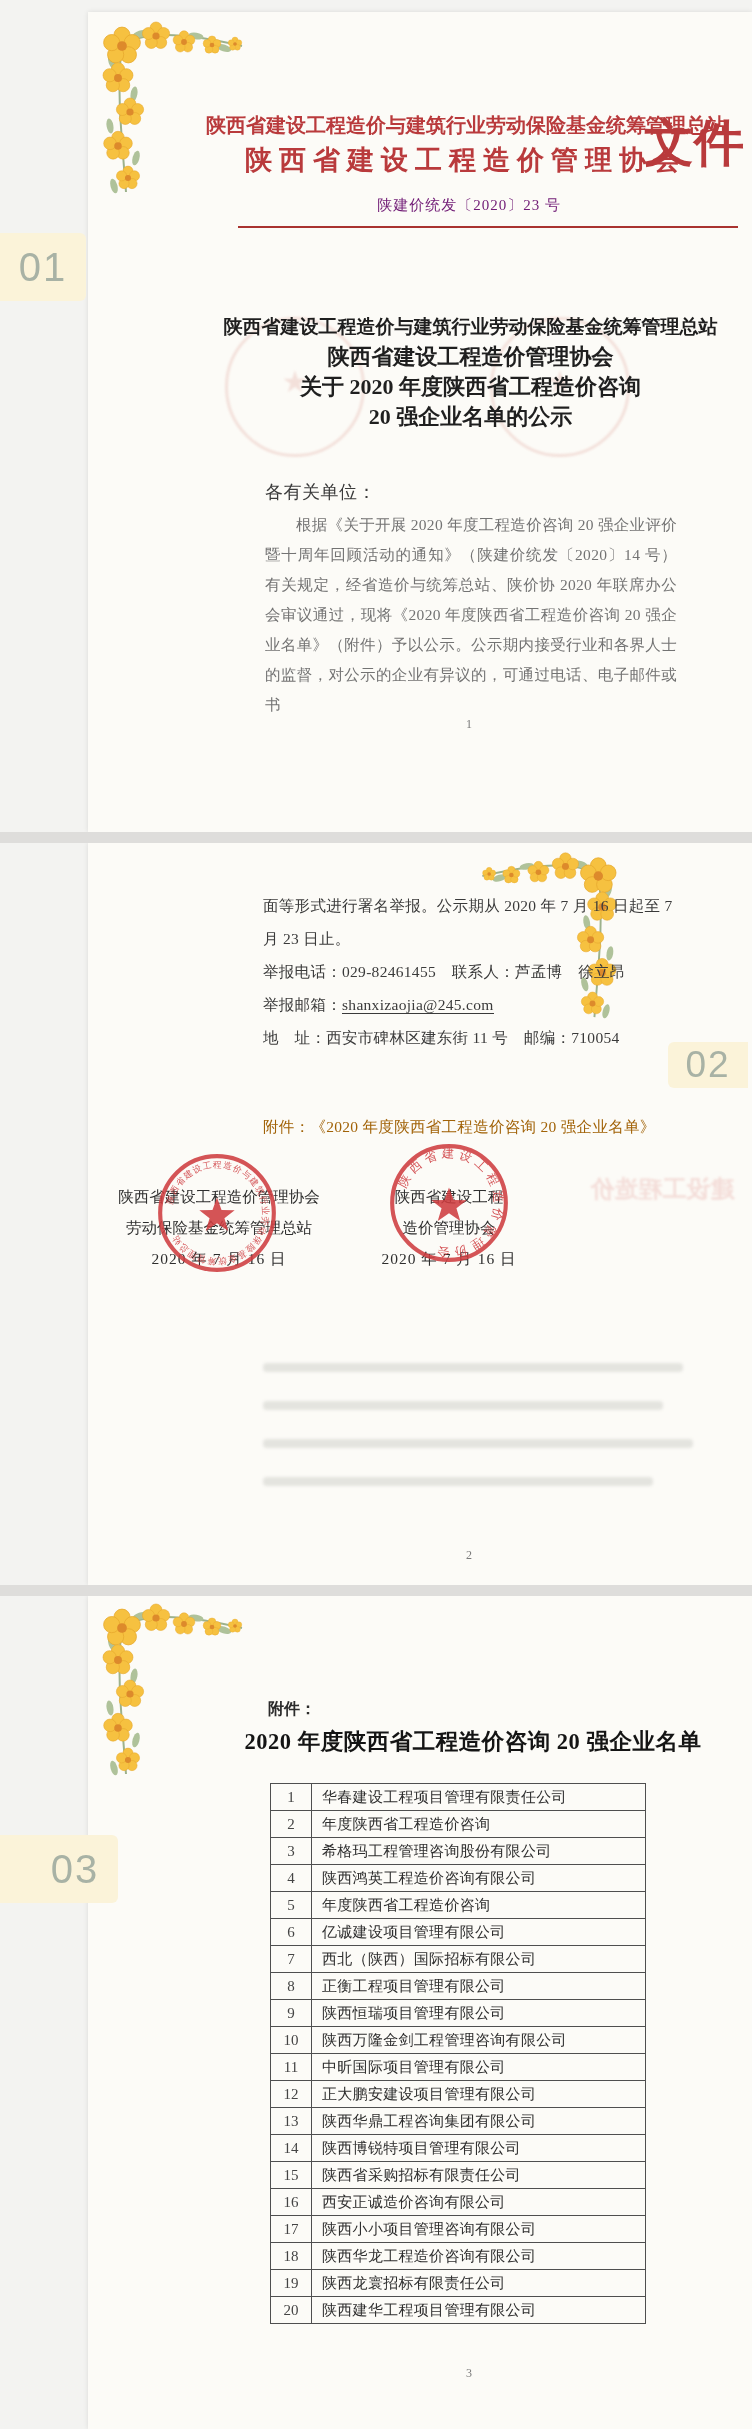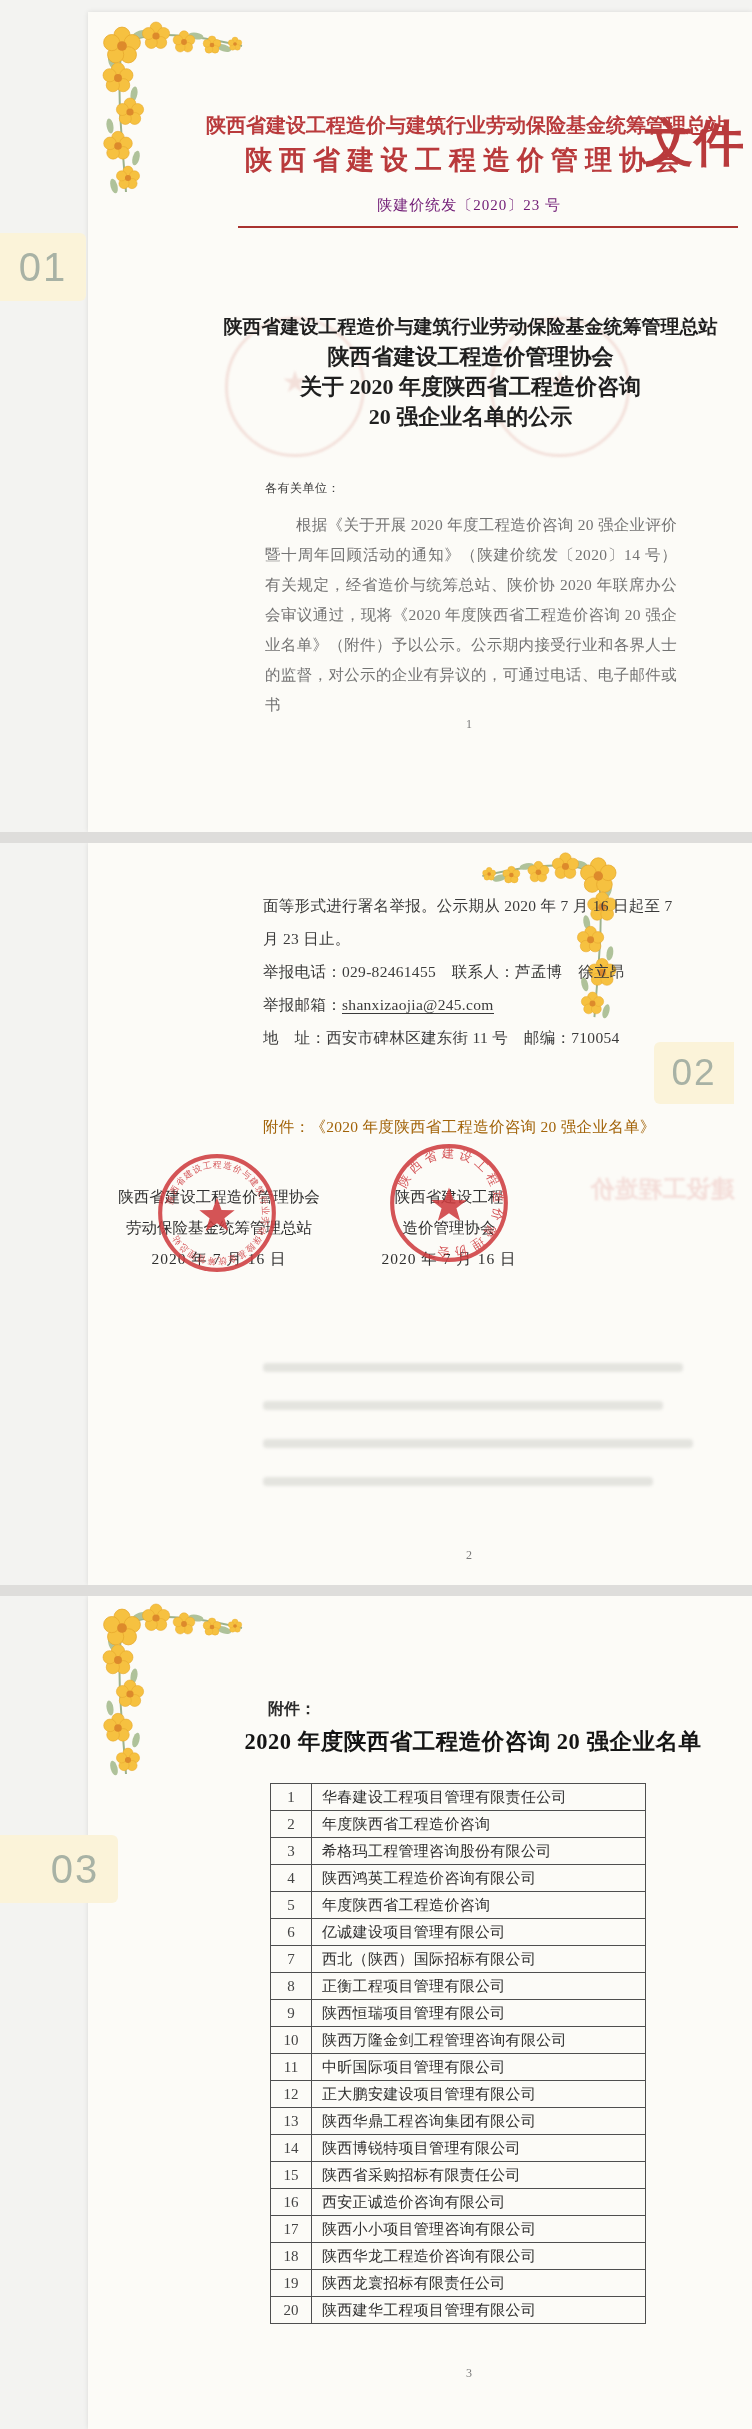--- a/index.html
+++ b/index.html
@@ -24,34 +24,34 @@
   #flower2{left:382px;top:6px;width:160px;height:170px;transform:scaleX(-1);}
   #flower3{left:4px;top:4px;width:160px;height:176px;}
 
   
   .badge{
     position:absolute;background:#fbf3d9;color:#a8b2a5;
     font-family:"Liberation Sans","DejaVu Sans",sans-serif;
     font-size:40px;letter-spacing:2px;display:flex;align-items:center;justify-content:center;
   }
   #badge1{left:0;top:233px;width:86px;height:68px;border-radius:0 6px 6px 0;}
-  #badge2{right:18px;top:1042px;width:80px;height:62px;border-radius:6px 0 0 6px;font-size:37px;margin-left:33px;}
+  #badge2{right:4px;top:1042px;width:80px;height:46px;border-radius:6px 0 0 6px;font-size:37px;margin-left:33px;}
   #badge3{left:0;top:1835px;width:86px;height:68px;border-radius:0 6px 6px 0;padding-left:32px;}
 
   
   .red-header{position:absolute;top:100px;left:100px;right:8px;text-align:center;color:#b93a3c;z-index:2;}
   .red-header .l1{font-size:20px;font-weight:bold;white-space:nowrap;}
   .red-header .l2{font-size:27px;font-weight:bold;letter-spacing:7px;margin-top:3px;white-space:nowrap;}
   .file-word{position:absolute;top:98px;right:0;width:108px;font-size:50px;font-weight:bold;color:#b93a3c;white-space:nowrap;z-index:2;}
   .doc-number{position:absolute;top:184px;left:177px;width:408px;text-align:center;font-size:15px;color:#701a75;letter-spacing:1px;}
   .red-rule{position:absolute;top:214px;left:150px;width:500px;height:2px;background:#a93330;}
   .doc-title{position:absolute;top:300px;left:135px;width:495px;text-align:center;font-weight:bold;color:#1f1f1f;z-index:1;}
   .doc-title .t1{font-size:19px;line-height:30px;white-space:nowrap;}
   .doc-title .t2{font-size:22px;line-height:30px;}
-  .salutation{position:absolute;top:468px;left:177px;font-size:12px;color:#3a3a3a;letter-spacing:.5px;}
+  .salutation{position:absolute;top:468px;left:177px;font-size:18px;color:#3a3a3a;letter-spacing:.5px;}
   .para{position:absolute;top:498px;left:177px;width:412px;font-size:15.5px;line-height:30px;color:#737373;text-align:justify;text-indent:2em;letter-spacing:.3px;}
   .pagenum{position:absolute;left:177px;width:408px;text-align:center;font-size:12px;color:#7a7a7a;}
   #pn1{top:705px;} #pn2{top:705px;} #pn3{top:770px;}
 
   
   .ghost-ring{position:absolute;border:3px solid #e7bcb4;border-radius:50%;width:134px;height:134px;opacity:.42;filter:blur(1px);z-index:0;}
   .ghost-ring span{position:absolute;left:0;right:0;top:44px;text-align:center;color:#e7bcb4;font-size:30px;}
   .ghost-line{position:absolute;background:#e4e4df;height:9px;border-radius:4px;filter:blur(1.5px);}
   .ghost-red{position:absolute;color:#eab9b4;opacity:.45;filter:blur(1px);font-weight:bold;transform:scaleX(-1);white-space:nowrap;}
 

